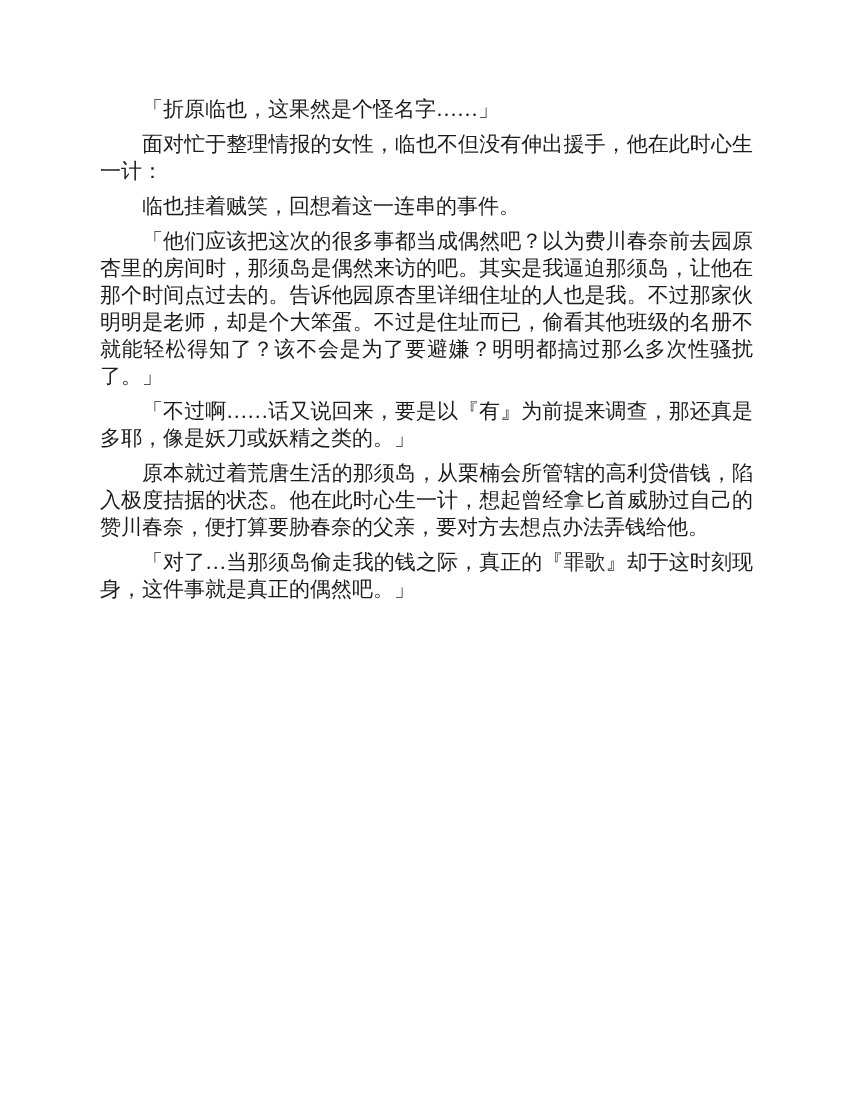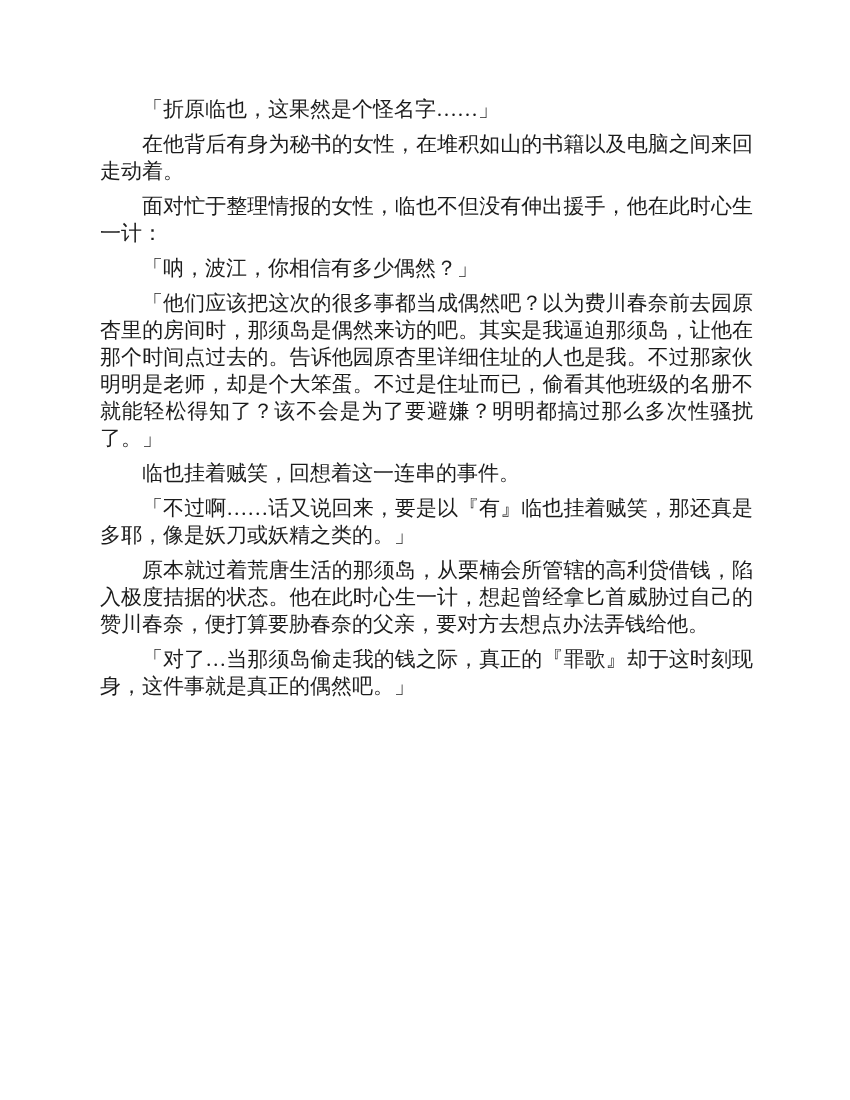--- a/index.html
+++ b/index.html
@@ -40,22 +40,20 @@
     word-break: break-all;
     letter-spacing: 0;
   }
 </style>
 </head>
 <body>
 
 <div class="page">
   <article class="text-block">
     <p>「折原临也，这果然是个怪名字……」</p>
-    <p>在他背后有身为秘书的女性，在堆积如山的书籍以及电脑之间来回走动着。</p>
     <p>面对忙于整理情报的女性，临也不但没有伸出援手，他在此时心生一计：</p>
-    <p>「呐，波江，你相信有多少偶然？」</p>
+    <p>临也挂着贼笑，回想着这一连串的事件。</p>
     <p>「他们应该把这次的很多事都当成偶然吧？以为费川春奈前去园原杏里的房间时，那须岛是偶然来访的吧。其实是我逼迫那须岛，让他在那个时间点过去的。告诉他园原杏里详细住址的人也是我。不过那家伙明明是老师，却是个大笨蛋。不过是住址而已，偷看其他班级的名册不就能轻松得知了？该不会是为了要避嫌？明明都搞过那么多次性骚扰了。」</p>
-    <p>临也挂着贼笑，回想着这一连串的事件。</p>
-    <p>「不过啊……话又说回来，要是以『有』临也挂着贼笑，那还真是多耶，像是妖刀或妖精之类的。」</p>
+    <p>「不过啊……话又说回来，要是以『有』为前提来调查，那还真是多耶，像是妖刀或妖精之类的。」</p>
     <p>原本就过着荒唐生活的那须岛，从栗楠会所管辖的高利贷借钱，陷入极度拮据的状态。他在此时心生一计，想起曾经拿匕首威胁过自己的赞川春奈，便打算要胁春奈的父亲，要对方去想点办法弄钱给他。</p>
     <p>「对了…当那须岛偷走我的钱之际，真正的『罪歌』却于这时刻现身，这件事就是真正的偶然吧。」</p>
   </article>
 </div>
 
 </body></html>

